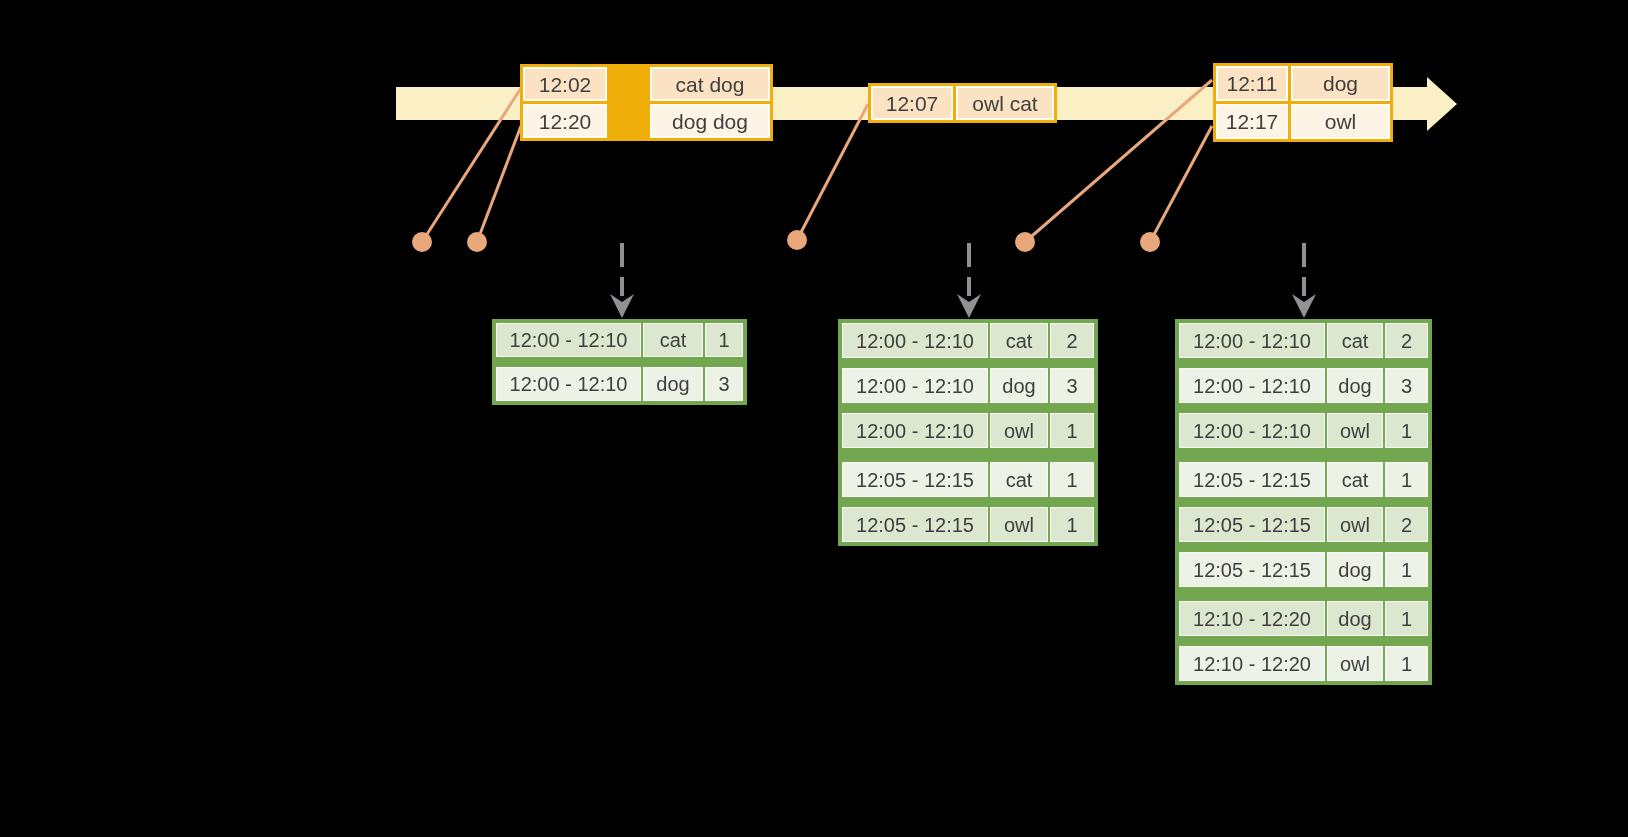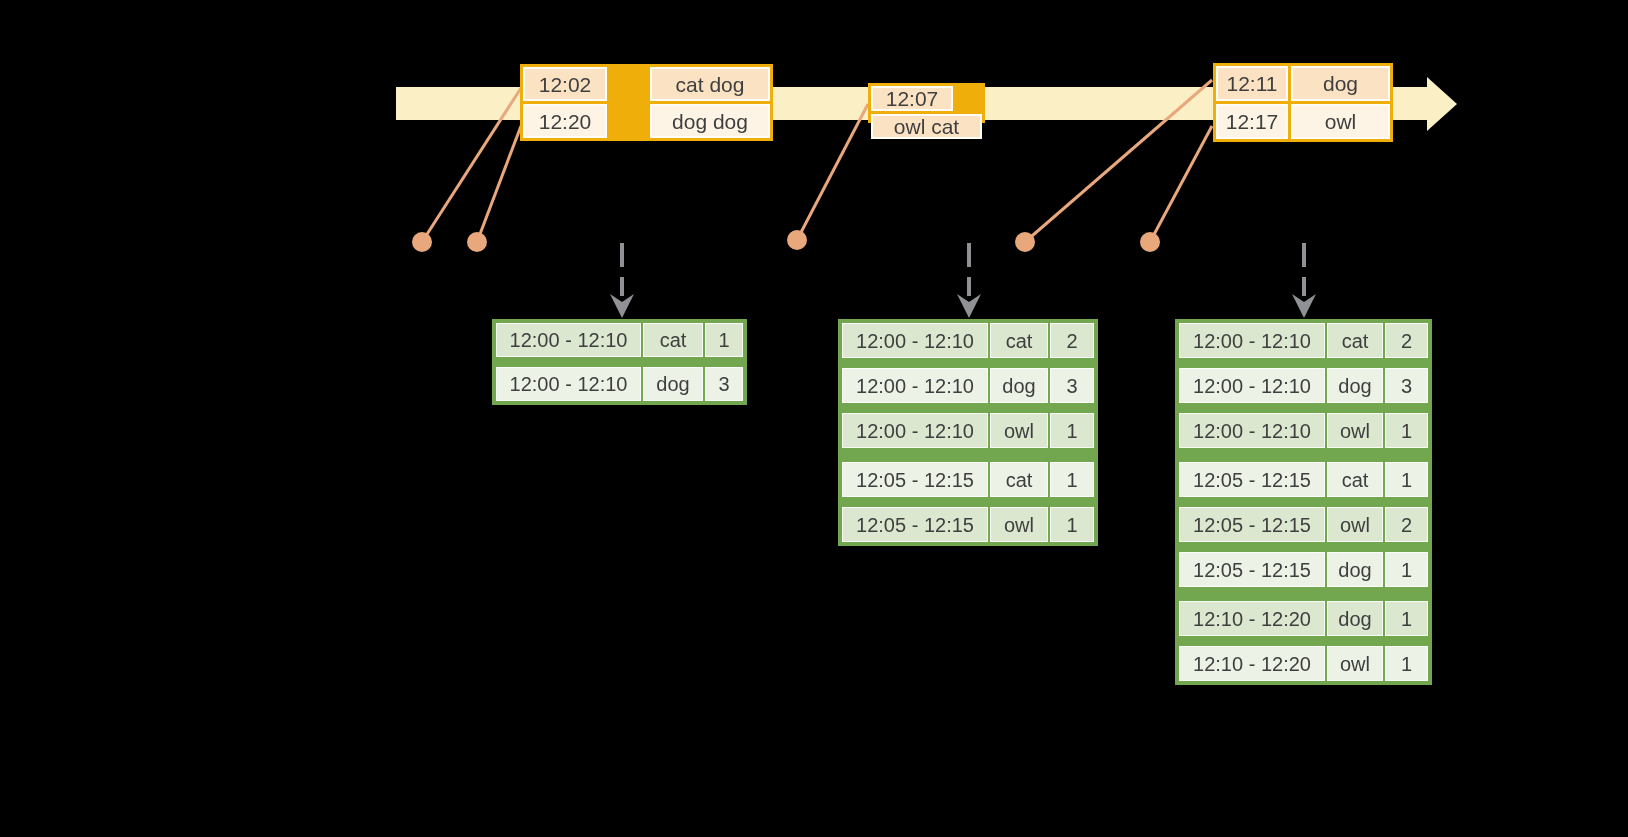--- a/index.html
+++ b/index.html
@@ -19,21 +19,21 @@
   }
   .event-table .trow { display:flex; gap:3px; }
   .event-table .cell {
     box-sizing:border-box; border:2px solid #fffdf6;
     display:flex; align-items:center; justify-content:center;
     font-size:21px; line-height:1; color:var(--text);
   }
   .event-table .trow.dark  .cell { background: var(--peach-dark); }
   .event-table .trow.light .cell { background: var(--peach-light); }
   .et-1 .trow { height:34px;gap:43px; } .et-1 .cell.time { width:84px; } .et-1 .cell.words { width:120px; }
-  .et-2 .trow { height:34px;flex-direction:column; } .et-2 .cell.time { width:82px; } .et-2 .cell.words { width:111px; }
+  .et-2 .trow { height:34px; } .et-2 .cell.time { width:82px; } .et-2 .cell.words { width:98px; }
   .et-3 .trow { height:35px; } .et-3 .cell.time { width:72px; } .et-3 .cell.words { width:99px;  }
 
   
   .result-table {
     position:absolute; box-sizing:border-box;
     background: var(--green-border);
     padding:4px; display:flex; flex-direction:column; gap:10px;
   }
   .result-table .trow { display:flex; gap:2px; }
   .result-table .trow.new-group { margin-top:4px; }

